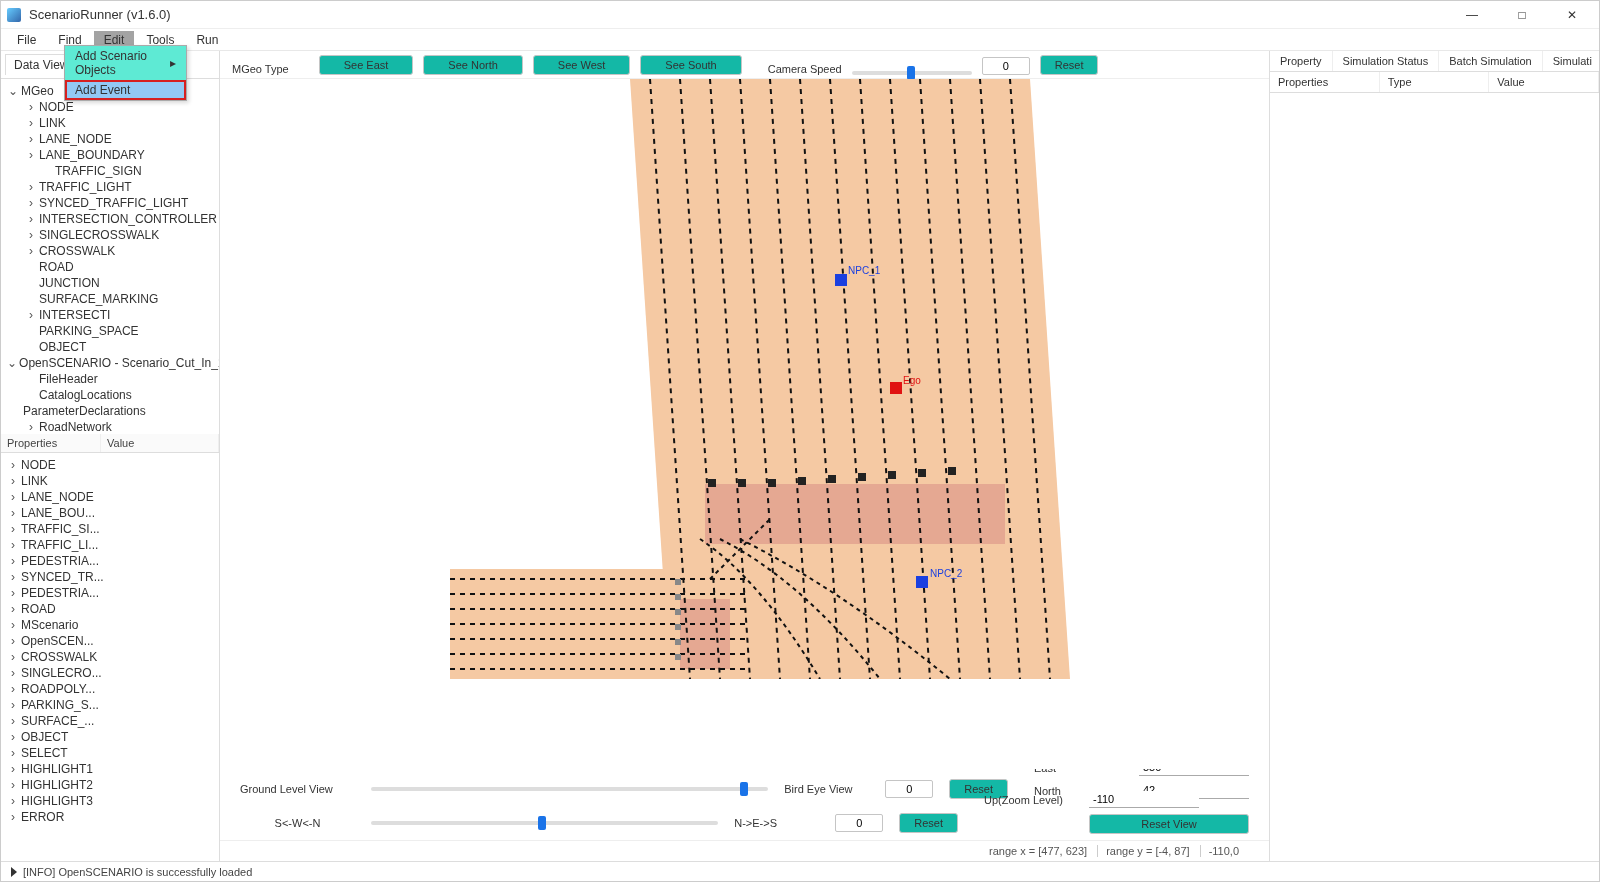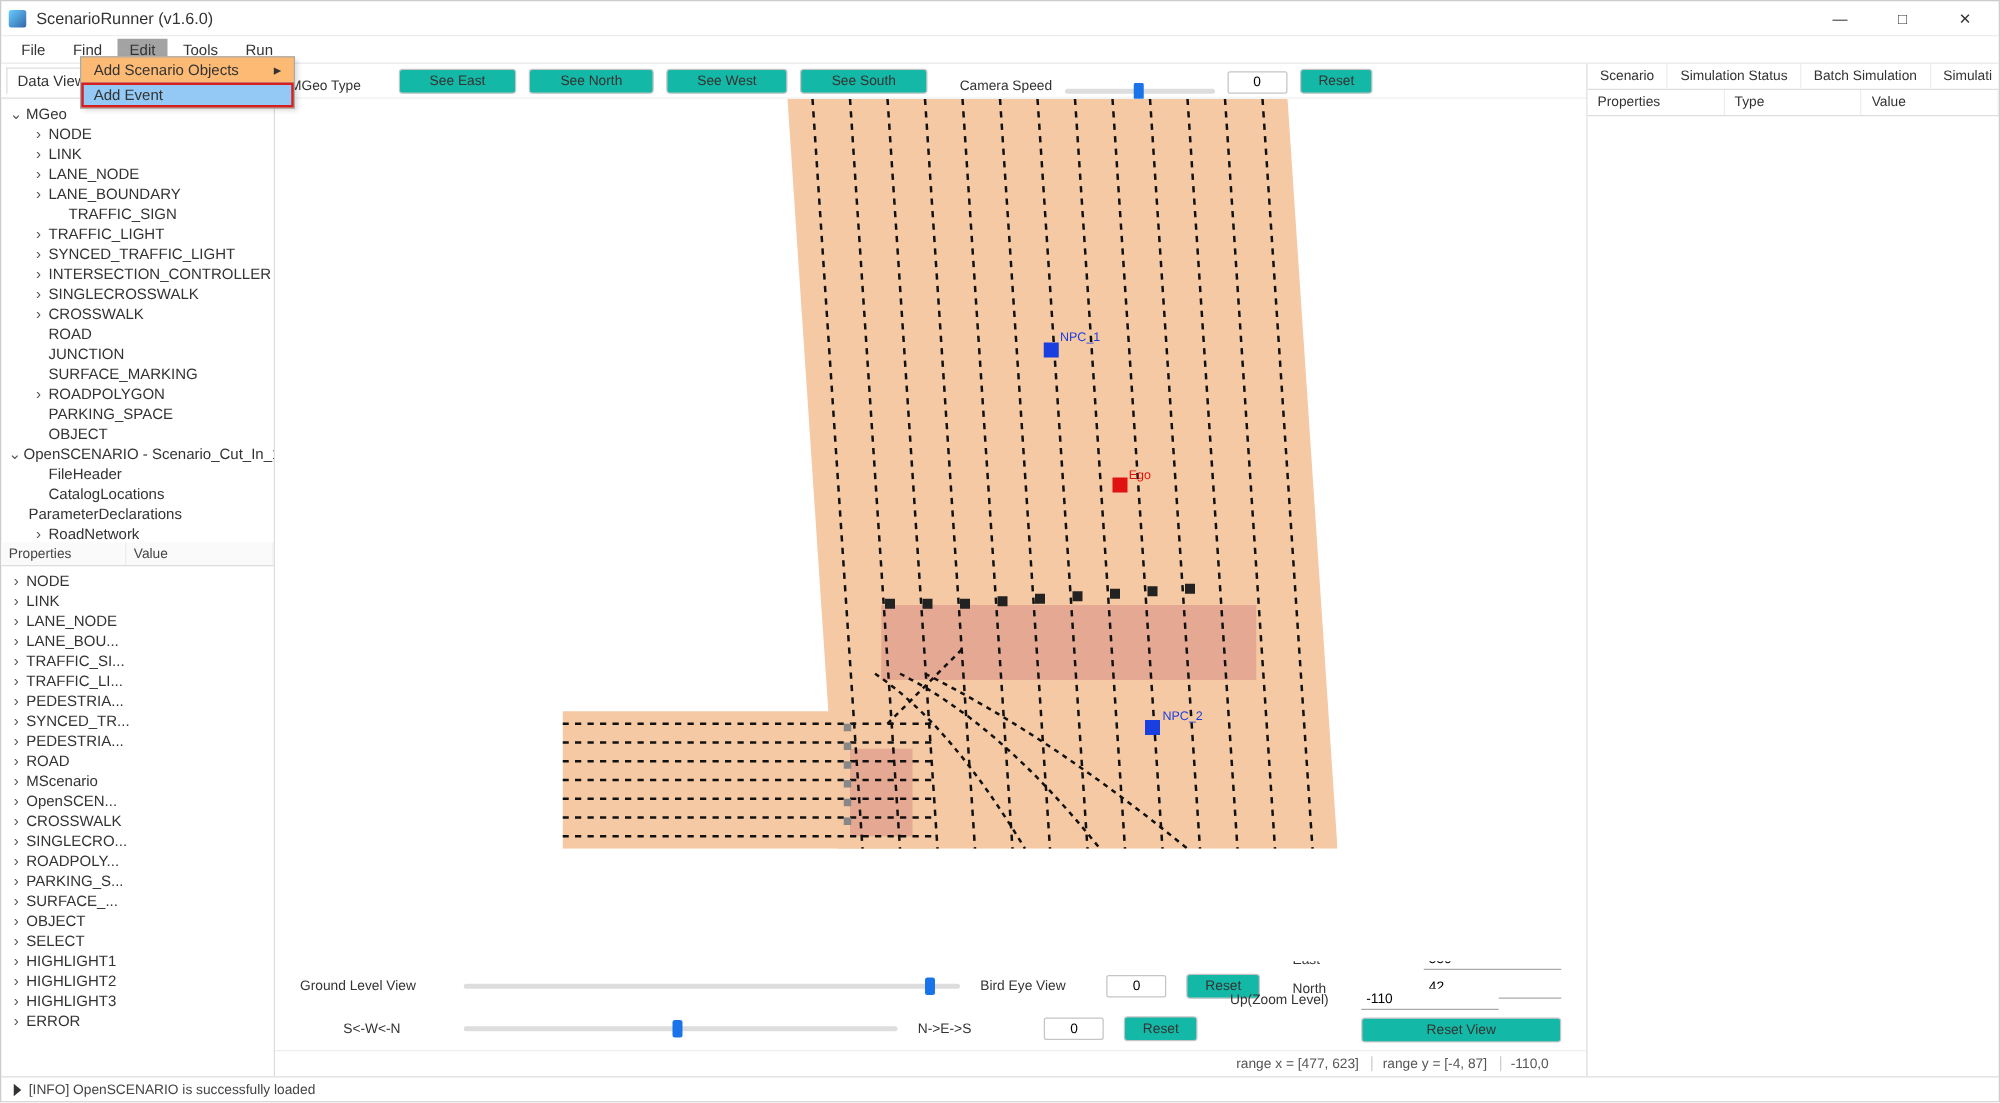--- a/index.html
+++ b/index.html
@@ -4,21 +4,21 @@
 <style>
   * { box-sizing: border-box; }
   html, body { margin:0; padding:0; font-family: "Segoe UI", Tahoma, sans-serif; font-size:12px; color:#333; background:#fff; height:100%; }
   .window { width:1600px; height:882px; display:flex; flex-direction:column; border:1px solid #ccc; position:relative; }
   .titlebar { height:28px; display:flex; align-items:center; padding:0 6px; gap:8px; border-bottom:1px solid #eee; }
   .titlebar .title { flex:1; font-size:13px; color:#333; }
   .winctrl { width:42px; height:24px; display:flex; align-items:center; justify-content:center; cursor:default; }
   .menubar { height:22px; display:flex; align-items:center; padding:0 6px; gap:2px; border-bottom:1px solid #e8e8e8; position:relative; }
   .menubar .mitem { padding:2px 10px; cursor:default; }
   .menubar .mitem.active { background:#a3a3a3; }
-  .dropdown { position:absolute; top:44px; left:63px; width:172px; background:#fdba74; border:1px solid #aaa; z-index:200; box-shadow:2px 2px 4px rgba(0,0,0,0.15); }
+  .dropdown { position:absolute; top:44px; left:63px; width:123px; background:#5eead4; border:1px solid #aaa; z-index:200; box-shadow:2px 2px 4px rgba(0,0,0,0.15); }
   .dropdown .ditem { padding:3px 10px; display:flex; align-items:center; justify-content:space-between; cursor:default;}
   .dropdown .ditem.hov { background:#93c9f4; border:2px solid #d62020; padding:1px 8px; }
   .content { flex:1; display:flex; min-height:0; }
   .left { width:219px; display:flex; flex-direction:column; border-right:1px solid #ddd; }
   .right-outer { flex:1; display:flex; flex-direction:column; min-width:0; }
   .right-top { flex:1; display:flex; min-height:0; }
   .viewport-col { flex:1; display:flex; flex-direction:column; min-width:0; }
   .prop-col { width:330px; border-left:1px solid #ddd; display:flex; flex-direction:column;}
   .panel-head { padding:4px 8px; font-size:12px; background:#fff; border-bottom:1px solid #ddd; display:flex; gap:4px; align-items:center;}
   .panel-head .tab { padding:3px 8px; border-right:1px solid #e8e8e8; cursor:default;}
@@ -146,21 +146,21 @@
           <div class="tree-row" style="padding-left: 24px;">
             <span class="tw"></span>
             <span>JUNCTION</span>
           </div>
           <div class="tree-row" style="padding-left: 24px;">
             <span class="tw"></span>
             <span>SURFACE_MARKING</span>
           </div>
           <div class="tree-row" style="padding-left: 24px;">
             <span class="tw">›</span>
-            <span>ROADPOLYGON</span>
+            <span>INTERSECTI</span>
           </div>
           <div class="tree-row" style="padding-left: 24px;">
             <span class="tw"></span>
             <span>PARKING_SPACE</span>
           </div>
           <div class="tree-row" style="padding-left: 24px;">
             <span class="tw"></span>
             <span>OBJECT</span>
           </div>
           <div class="tree-row" style="padding-left: 6px;">
@@ -429,21 +429,21 @@
           </div>
           <div class="range-bar">
             <span>range x = [477, 623]</span>
             <span>range y = [-4, 87]</span>
             <span>-110,0</span>
           </div>
         </div>
 
         <div class="prop-col">
           <div class="prop-tabs">
-            <div class="ptab">Scenario</div>
+            <div class="ptab">Property</div>
             <div class="ptab">Simulation Status</div>
             <div class="ptab">Batch Simulation</div>
             <div class="ptab">Simulati</div>
 
           </div>
           <div class="prop-cols">
             <div>Properties</div>
             <div>Type</div>
             <div>Value</div>
           </div>

